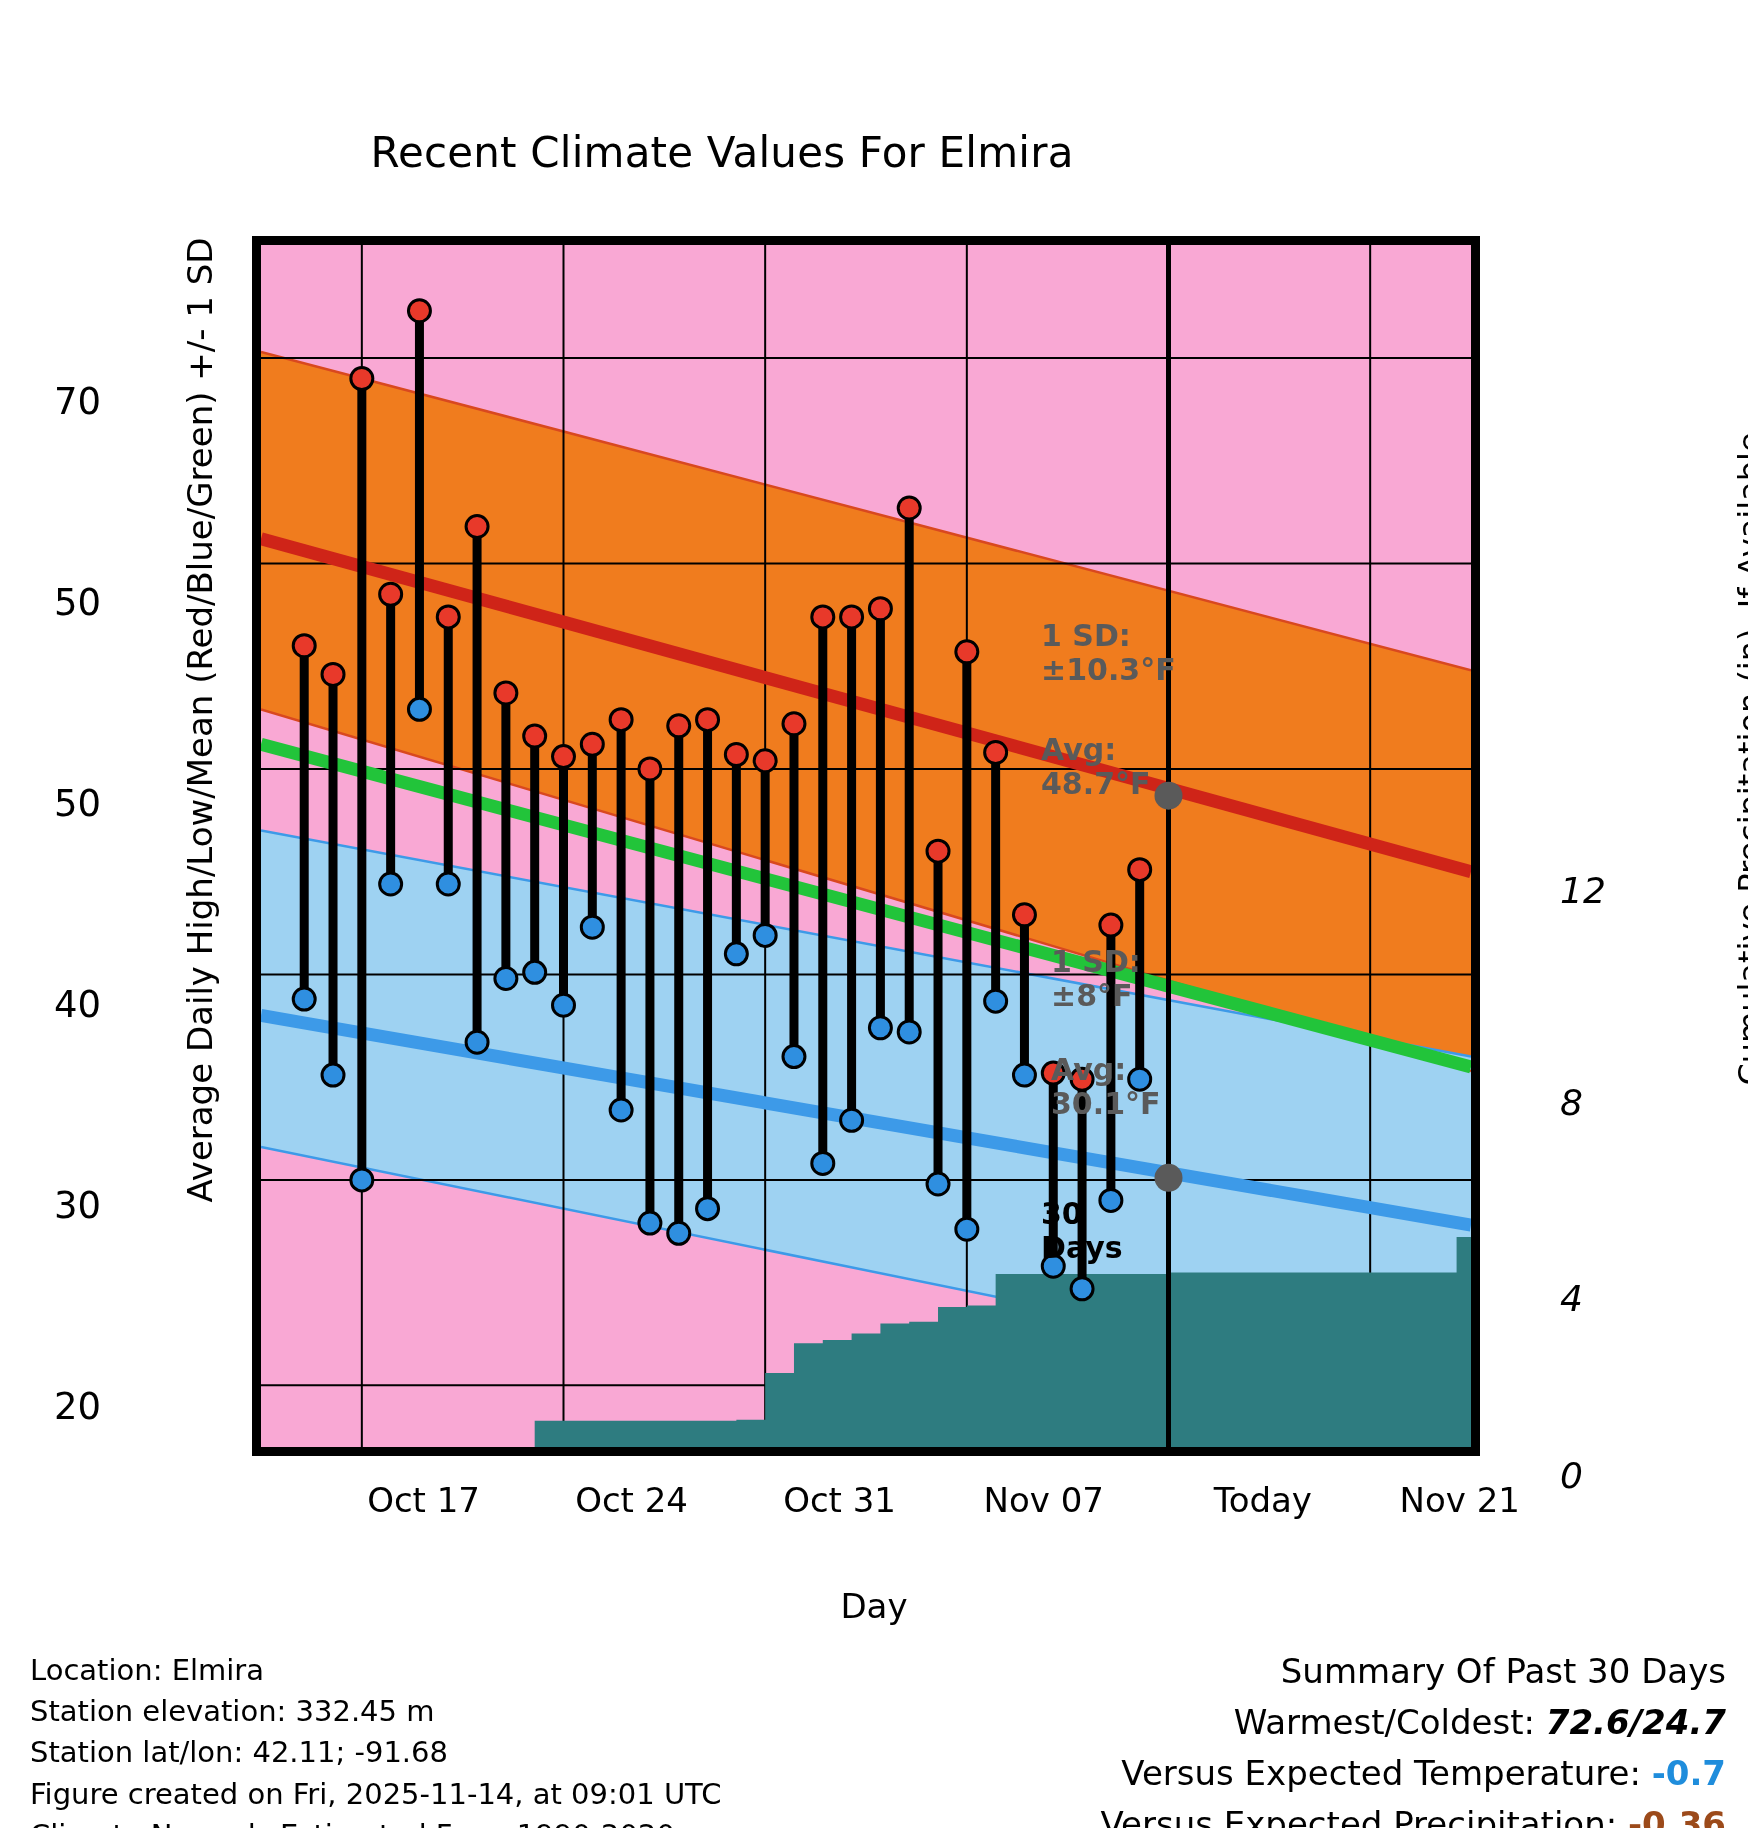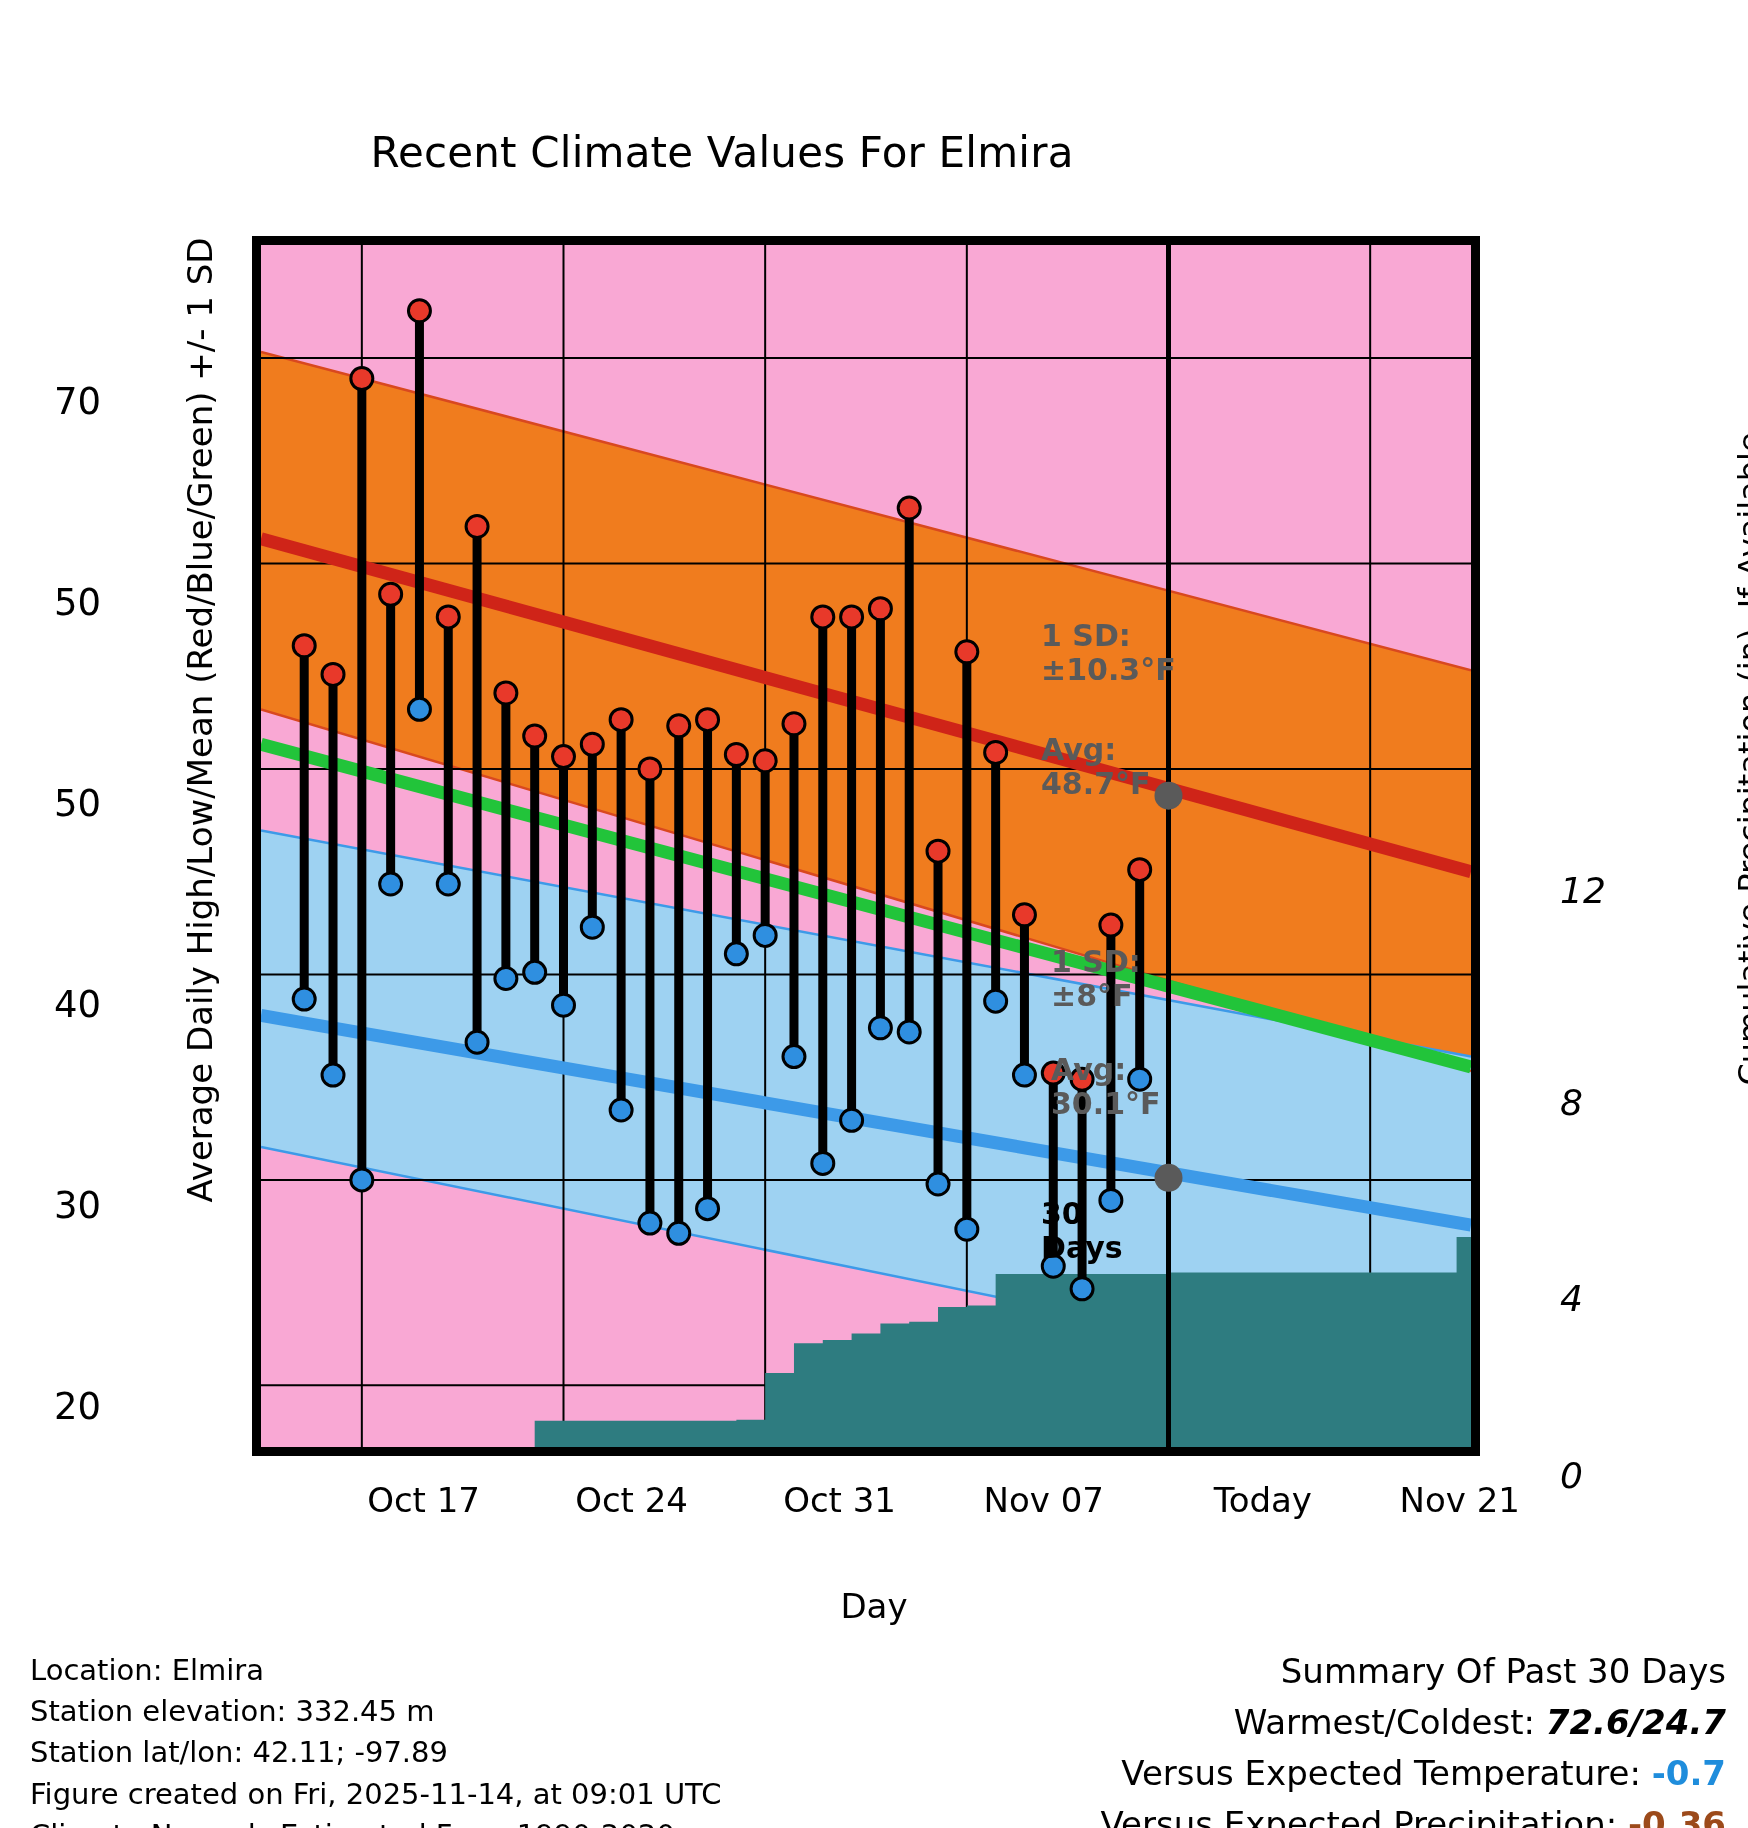--- a/index.html
+++ b/index.html
@@ -226,21 +226,21 @@
     </div>
     <div class="ann-days" style="left:780px;top:952px;">
       <div>30</div>
       <div>Days</div>
     </div>
   </div>
 
   <div class="foot-left">
     <div>Location: Elmira</div>
     <div>Station elevation: 332.45 m</div>
-    <div>Station lat/lon: 42.11; -97.89</div>
+    <div>Station lat/lon: 42.11; -91.68</div>
     <div>Figure created on Fri, 2025-11-14, at 09:01 UTC</div>
     <div>Climate Normals Estimated From 1990-2020</div>
   </div>
 
   <div class="foot-right">
     <div class="row">Summary Of Past 30 Days</div>
     <div class="row">
       <span>Warmest/Coldest:</span>
       <span class="b">72.6/24.7</span>
     </div>

